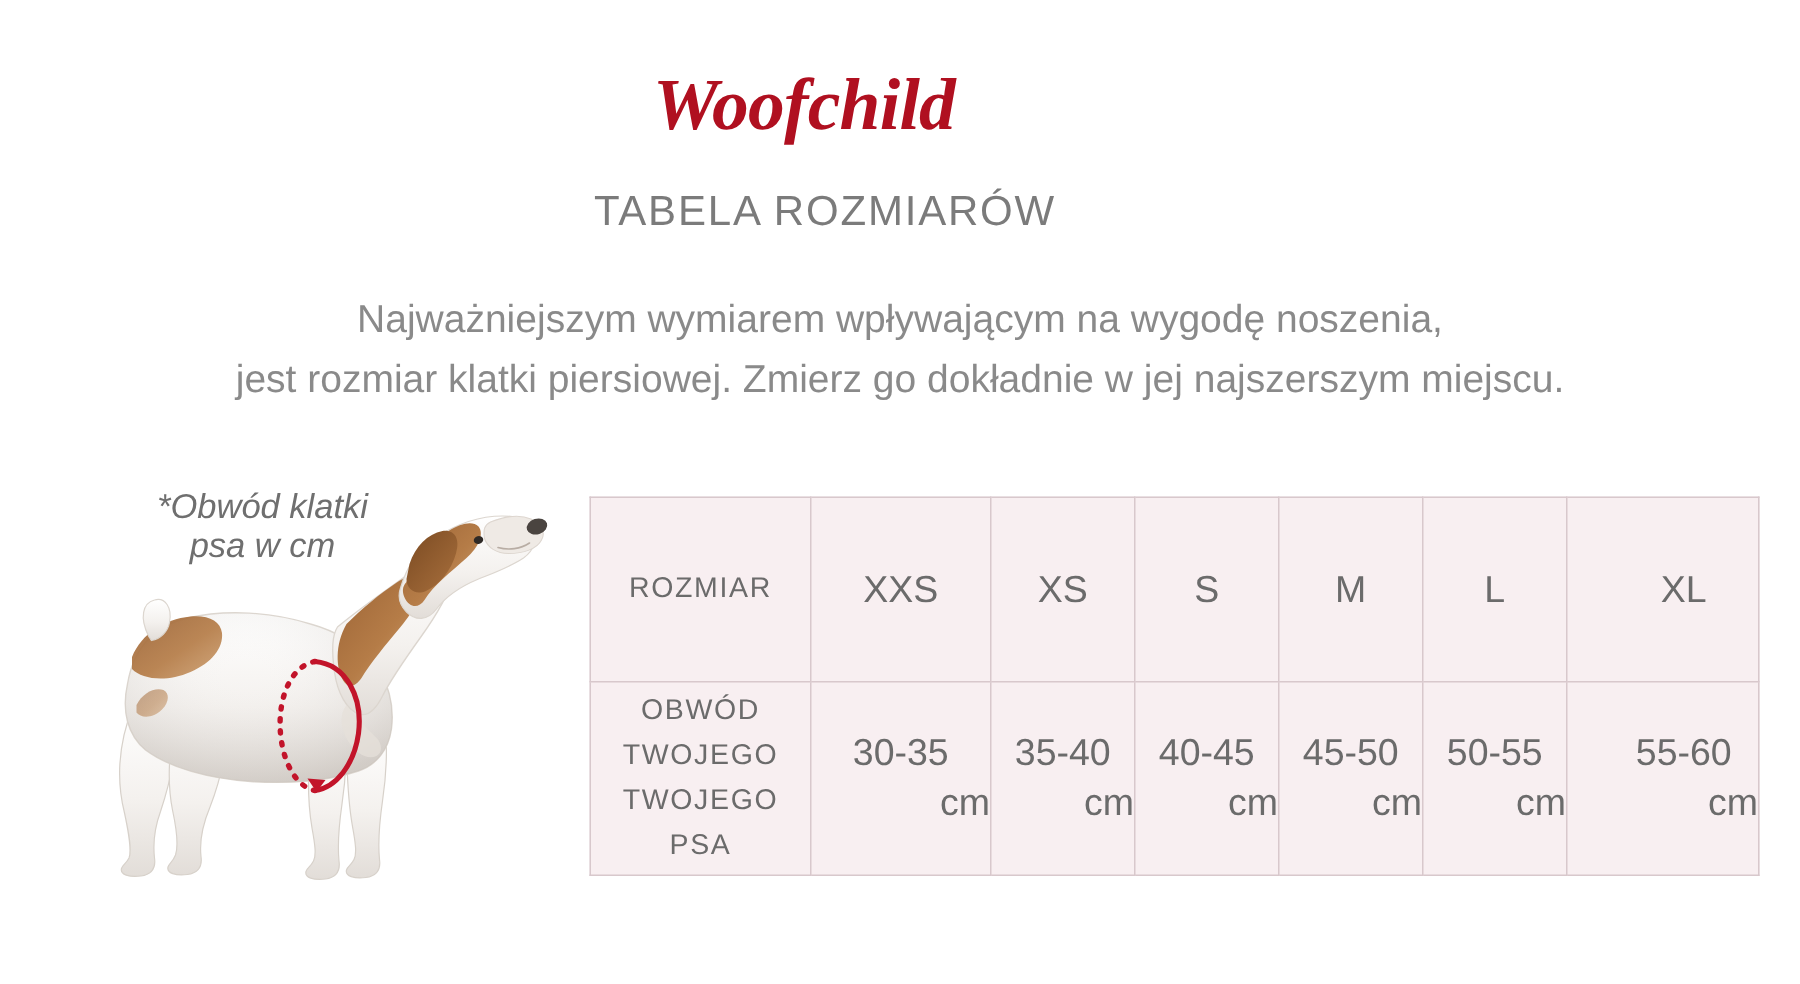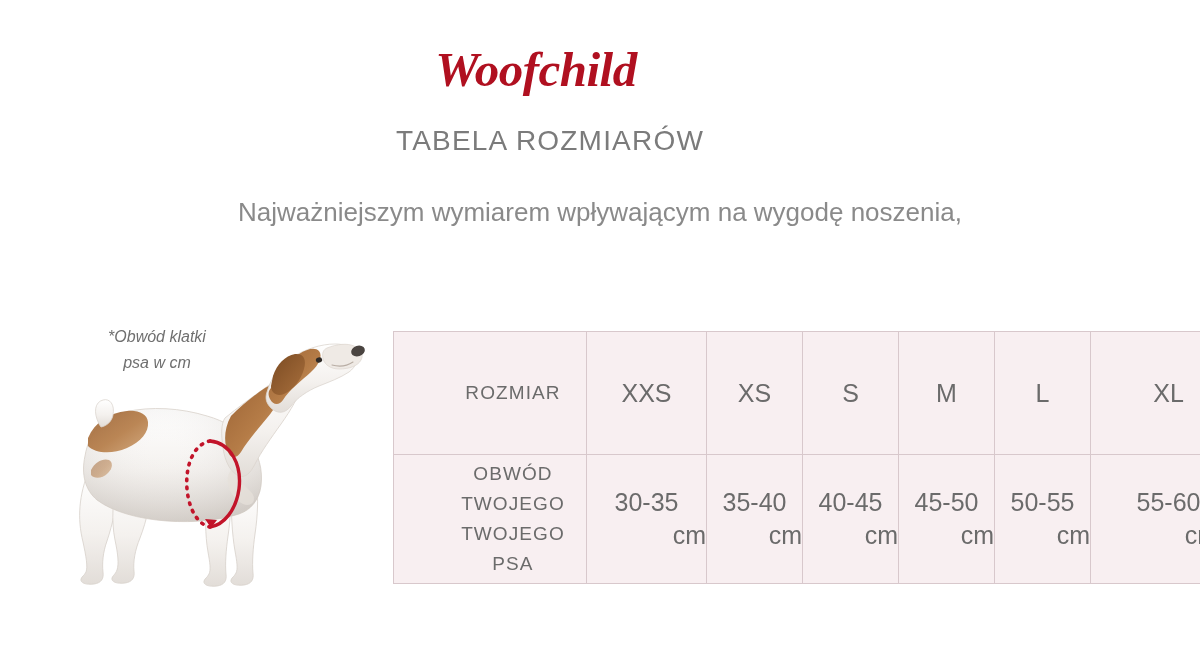--- a/index.html
+++ b/index.html
@@ -57,25 +57,25 @@
   
   .dog-area {
     position: absolute;
     left: 55px;
     top: 320px;
     width: 330px;
     height: 280px;
   }
   .dog-note {
     position: absolute;
-    left: 2px;
+    left: 20px;
     top: 4px;
     width: 200px;
     text-align: center;
-    font-size: 16px;
+    font-size: 23px;
     font-style: italic;
     color: #6f6f6f;
     line-height: 26px;
   }
   .dog-svg {
     position: absolute;
     left: 0;
     top: 0;
     width: 330px;
     height: 280px;
@@ -101,41 +101,41 @@
     line-height: 33px;
     padding: 0;
   }
   .size-table tr.head-row td { height: 122px; }
   .size-table tr.body-row td { height: 128px; margin-left: 35px; }
   .size-table td.col-label {
     width: 146px;
     font-size: 19px;
     letter-spacing: 1.1px;
     line-height: 30px;
-    padding-left: 46px;
   }
   .size-table tr.head-row td.col-label { font-size: 19px; }
   .size-table td.c-xxs { width: 119px; }
   .size-table td.c-xs  { width: 95px; }
   .size-table td.c-s   { width: 95px; }
   .size-table td.c-m   { width: 95px; }
   .size-table td.c-l   { width: 95px; }
   .size-table td.c-xl  { width: 99px; padding-left: 28px; }
   .cell-range { display: block; }
   .cell-unit  { display: block; text-align: right; }
 </style>
 </head>
 <body>
 
 <div class="logo">Woofchild</div>
 
 <div class="subtitle">TABELA ROZMIARÓW</div>
 
 <div class="intro">
   <div>Najważniejszym wymiarem wpływającym na wygodę noszenia,</div>
+  <div>jest rozmiar klatki piersiowej. Zmierz go dokładnie w jej najszerszym miejscu.</div>
 </div>
 
 <div class="dog-area">
 
   <div class="dog-note">
     <span>*Obwód klatki</span><br>
     <span>psa w cm</span>
   </div>
 
   <svg class="dog-svg" viewBox="0 0 330 280">

